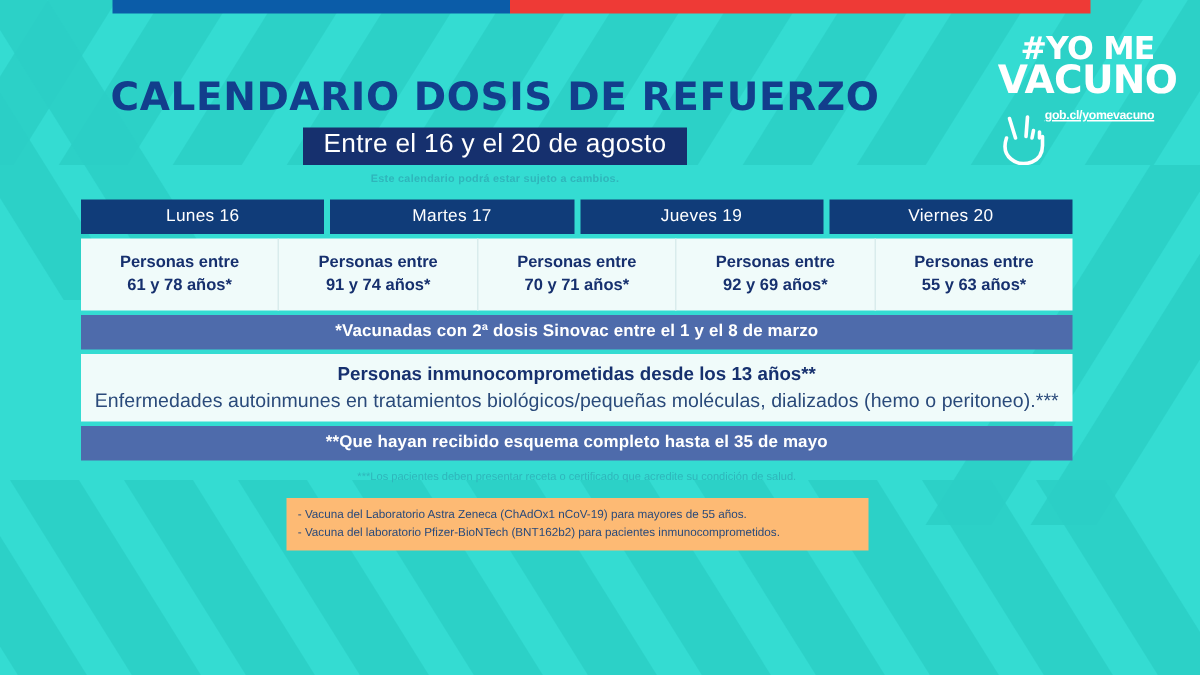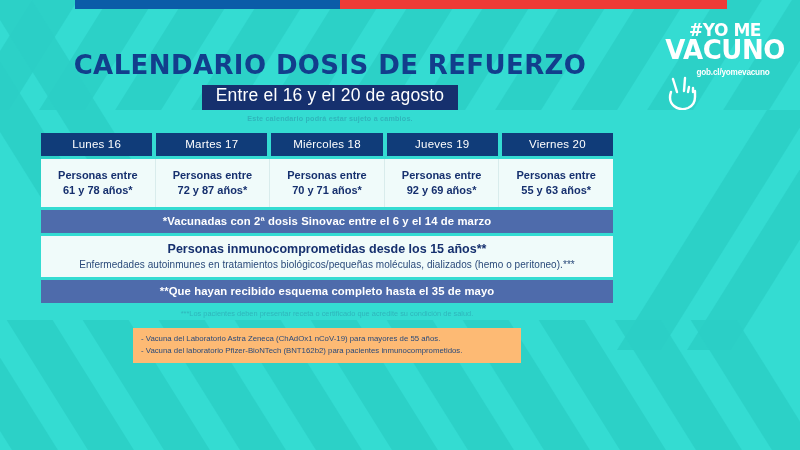--- a/index.html
+++ b/index.html
@@ -29,51 +29,51 @@
   }
 
   
   #flagstrip{position:absolute;top:0;left:75px;width:652px;height:9px;display:flex;z-index:5;}
   #flagstrip .blue{width:265px;height:100%;background:#0b5ca8;}
   #flagstrip .red{flex:1;height:100%;background:#ee3a36;}
 
   
   #logo{position:absolute;right:14px;top:22px;width:122px;height:84px;z-index:6;
         text-align:center;color:#fff;line-height:1;}
-  #logo .l1{font-size:17px;font-weight:bold;letter-spacing:-0.5px;
+  #logo .l1{font-size:21px;font-weight:bold;letter-spacing:-0.5px;
             font-family:"DejaVu Sans",sans-serif;}
   #logo .l2{font-size:26px;font-weight:bold;letter-spacing:-0.5px;margin-top:-2px;
             font-family:"DejaVu Sans",sans-serif;}
-  #logo .url{font-size:8.2px;font-weight:bold;margin-top:6px;margin-left:16px;letter-spacing:-0.2px;}
+  #logo .url{font-size:8.2px;font-weight:bold;margin-top:6px;margin-left:16px;letter-spacing:-0.2px;text-decoration:underline;}
   #logo .hand{position:absolute;left:2px;bottom:-4px;}
 
   
   #header{position:absolute;top:50px;left:0;width:660px;text-align:center;z-index:4;}
   #maintitle{color:#123e8c;font-size:26px;font-weight:bold;letter-spacing:.4px;
              font-family:"DejaVu Sans",sans-serif;}
   #subtitlewrap{display:inline-block;background:#16306e;color:#fff;
       padding:0 14px 4px;margin-top:5px;font-size:17.5px;letter-spacing:.2px;}
   #notice{margin-top:4px;color:#2fb6bb;font-size:7.2px;letter-spacing:.2px;font-weight:bold;}
 
   
-  #panel{position:absolute;left:41px;top:133px;width:572px;z-index:4;}
+  #panel{position:absolute;left:54px;top:133px;width:661px;z-index:4;}
   #dayheads{display:flex;gap:4px;}
   #dayheads .dh{flex:1;background:#103c79;color:#fff;text-align:center;
       font-size:11.5px;padding:5px 0 6px;letter-spacing:.2px;}
   #daycells{display:flex;background:#f0fbfa;margin-top:3px;}
   #daycells .dc{flex:1;text-align:center;color:#16306e;font-weight:bold;
       font-size:11px;line-height:1.32;padding:9px 2px 10px;
       border-right:1px solid #d9ecec;}
   #daycells .dc:last-child{border-right:none;}
 
   .band{background:#4e6bab;color:#fff;text-align:center;font-weight:bold;
         font-size:11.3px;padding:5px 0 6px;margin-top:3px;letter-spacing:.1px;}
   .whitebox{background:#f0fbfa;text-align:center;margin-top:3px;padding:6px 4px 7px;}
   .whitebox .wb1{color:#16306e;font-weight:bold;font-size:12.5px;}
-  .whitebox .wb2{color:#2a4a7a;font-size:10px;margin-top:3px;letter-spacing:.05px;}
+  .whitebox .wb2{color:#2a4a7a;font-size:13px;margin-top:3px;letter-spacing:.05px;}
   #fn3{text-align:center;color:#2fb6bb;font-size:7.4px;margin-top:6px;}
 
   #vaccinebox{margin:10px auto 0;width:372px;background:#fdba74;
       padding:5px 8px 6px;color:#2a4a7a;font-size:7.8px;line-height:1.55;}
 </style>
 </head>
 <body>
 
 <div id="root">
 
@@ -136,52 +136,51 @@
     <div id="maintitle">CALENDARIO DOSIS DE REFUERZO</div>
     <div><span id="subtitlewrap">Entre el 16 y el 20 de agosto</span></div>
     <div id="notice">Este calendario podrá estar sujeto a cambios.</div>
   </div>
 
   <div id="panel">
 
     <div id="dayheads">
       <div class="dh">Lunes 16</div>
       <div class="dh">Martes 17</div>
-      <div class="dh">Miércoles 18</div>
       <div class="dh">Jueves 19</div>
       <div class="dh">Viernes 20</div>
     </div>
 
     <div id="daycells">
       <div class="dc">
         <div>Personas entre</div>
         <div>61 y 78 años*</div>
       </div>
       <div class="dc">
         <div>Personas entre</div>
-        <div>72 y 87 años*</div>
+        <div>91 y 74 años*</div>
       </div>
       <div class="dc">
         <div>Personas entre</div>
         <div>70 y 71 años*</div>
       </div>
       <div class="dc">
         <div>Personas entre</div>
         <div>92 y 69 años*</div>
       </div>
       <div class="dc">
         <div>Personas entre</div>
         <div>55 y 63 años*</div>
       </div>
     </div>
 
-    <div class="band">*Vacunadas con 2ª dosis Sinovac entre el 6 y el 14 de marzo</div>
+    <div class="band">*Vacunadas con 2ª dosis Sinovac entre el 1 y el 8 de marzo</div>
 
     <div class="whitebox">
-      <div class="wb1">Personas inmunocomprometidas desde los 15 años**</div>
+      <div class="wb1">Personas inmunocomprometidas desde los 13 años**</div>
       <div class="wb2">Enfermedades autoinmunes en tratamientos biológicos/pequeñas moléculas, dializados (hemo o peritoneo).***</div>
     </div>
 
     <div class="band">**Que hayan recibido esquema completo hasta el 35 de mayo</div>
 
     <div id="fn3">***Los pacientes deben presentar receta o certificado que acredite su condición de salud.</div>
 
     <div id="vaccinebox">
       <div>- Vacuna del Laboratorio Astra Zeneca (ChAdOx1 nCoV-19) para mayores de 55 años.</div>
       <div>- Vacuna del laboratorio Pfizer-BioNTech (BNT162b2) para pacientes inmunocomprometidos.</div>

